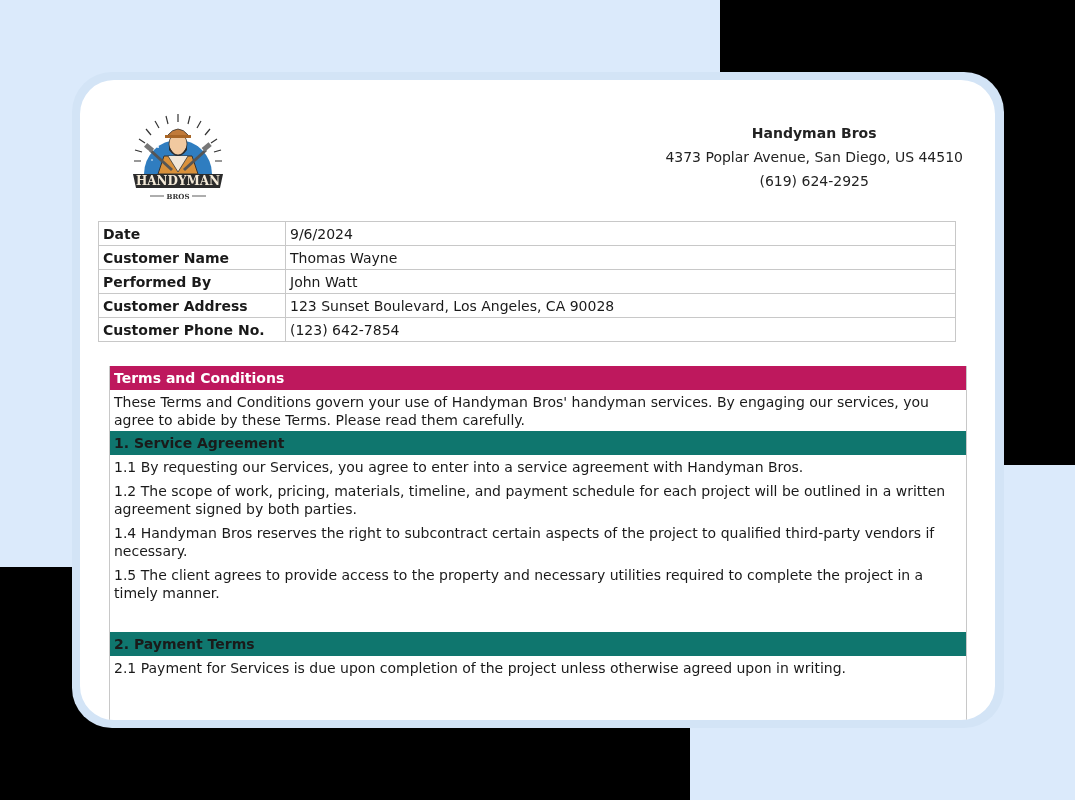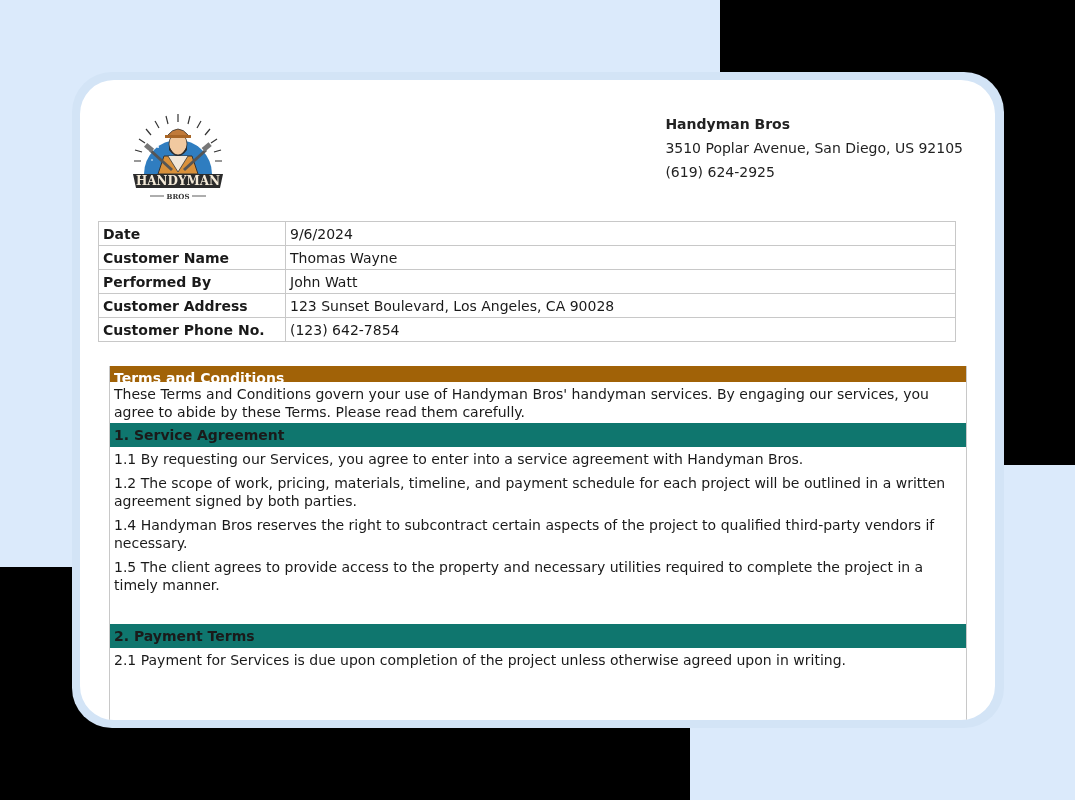--- a/index.html
+++ b/index.html
@@ -20,42 +20,42 @@
     }
     .card {
       position: absolute; left: 80px; top: 80px; width: 915px; height: 640px;
       background: #ffffff; border-radius: 34px; overflow: hidden;
     }
 
     .logo {
       position: absolute; left: 40px; top: 32px; width: 100px; height: 95px; margin-left: 8px;
     }
     .company {
-      position: absolute; right: 32px; top: 32px; text-align: left;
+      position: absolute; right: 32px; top: 41px; text-align: center;
       font-family: "DejaVu Sans", sans-serif; font-size: 14px; line-height: 24px; color: #222;
     }
     .company .name { font-weight: bold; font-size: 14px; }
     .company .email { font-family: "Liberation Sans", sans-serif; font-size: 14.5px; }
 
     table.info {
       position: absolute; left: 18px; top: 141px; width: 858px;
       border-collapse: collapse; font-size: 14px;
     }
     table.info td {
       border: 1px solid #c8c8c8; height: 24px; padding: 0 4px; vertical-align: middle;
     }
     table.info td.label { width: 187px; font-weight: bold; }
 
     .terms {
       position: absolute; left: 29px; top: 286px; width: 858px; height: 360px;
       border-left: 1px solid #c8c8c8; border-right: 1px solid #c8c8c8;
       font-size: 14px; line-height: 18px;
     }
     .terms .hdr {
-      background: #a16207; color: #fff; font-weight: bold; height: 16px;
+      background: #be185d; color: #fff; font-weight: bold; height: 24px;
       padding: 3px 4px 0 4px;
     }
     .terms .intro { padding: 3px 4px 2px 4px; }
     .terms .sec {
       background: #0f766e; font-weight: bold; height: 24px; padding: 3px 4px 0 4px;
     }
     .terms .item { padding: 3px 4px 3px 4px; }
     .terms .spacer { height: 27px; }
   </style>
 </head>
@@ -101,21 +101,21 @@
       <path d="M5 62 L95 62 L92 76 L8 76 Z" fill="#2b2b2b"></path>
       <text x="50" y="73" text-anchor="middle" font-family="DejaVu Serif, serif" font-size="12" font-weight="bold" fill="#f4ead8">HANDYMAN</text>
       <line x1="22" y1="84" x2="36" y2="84" stroke="#333" stroke-width="0.8"></line>
       <line x1="64" y1="84" x2="78" y2="84" stroke="#333" stroke-width="0.8"></line>
       <text x="50" y="87" text-anchor="middle" font-family="DejaVu Serif, serif" font-size="7" font-weight="bold" fill="#333">BROS</text>
     </svg>
   </div>
 
   <div class="company">
     <div class="name">Handyman Bros</div>
-    <div>3510 Poplar Avenue, San Diego, US 92105</div>
+    <div>4373 Poplar Avenue, San Diego, US 44510</div>
     <div>(619) 624-2925</div>
   </div>
 
   <table class="info">
     <tbody>
         <tr>
       <td class="label">Date</td>
       <td>9/6/2024</td>
     </tr>
     <tr>

